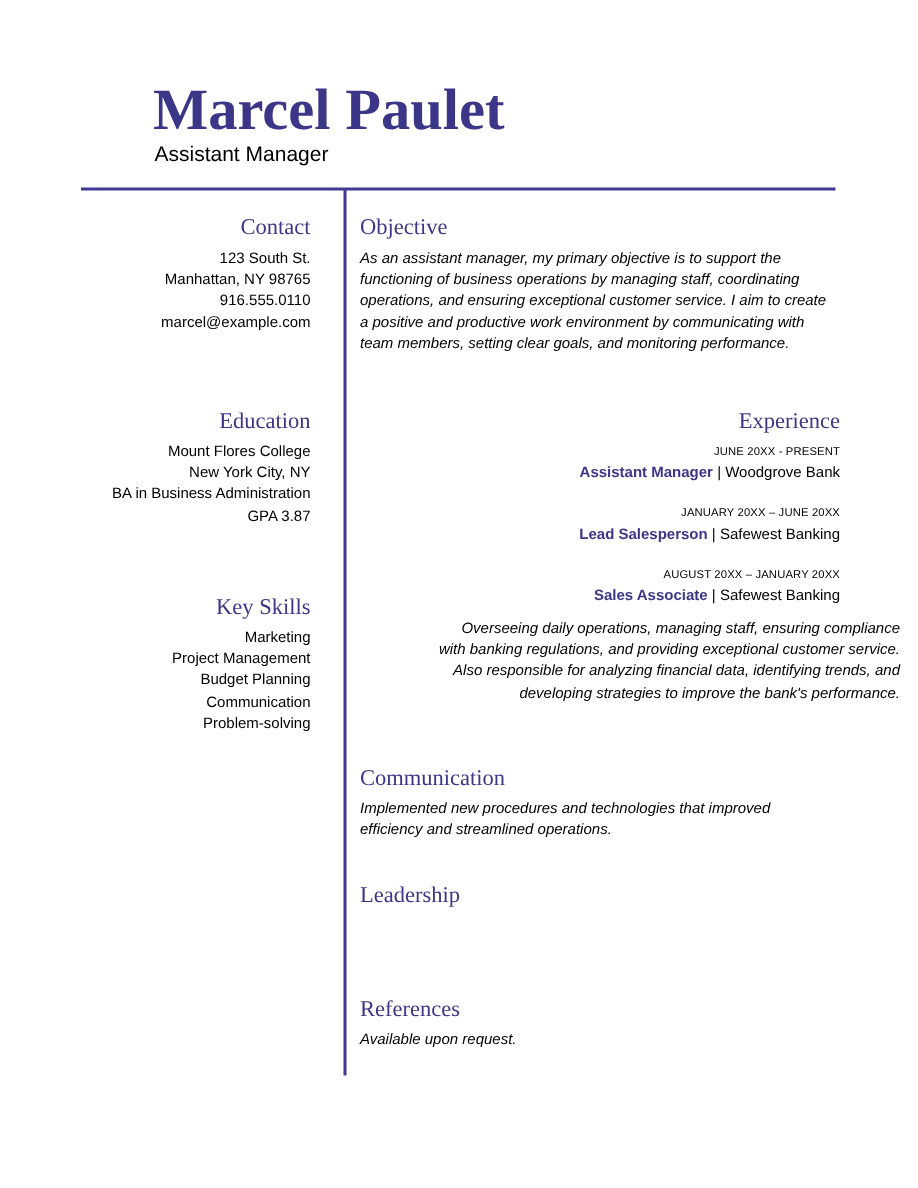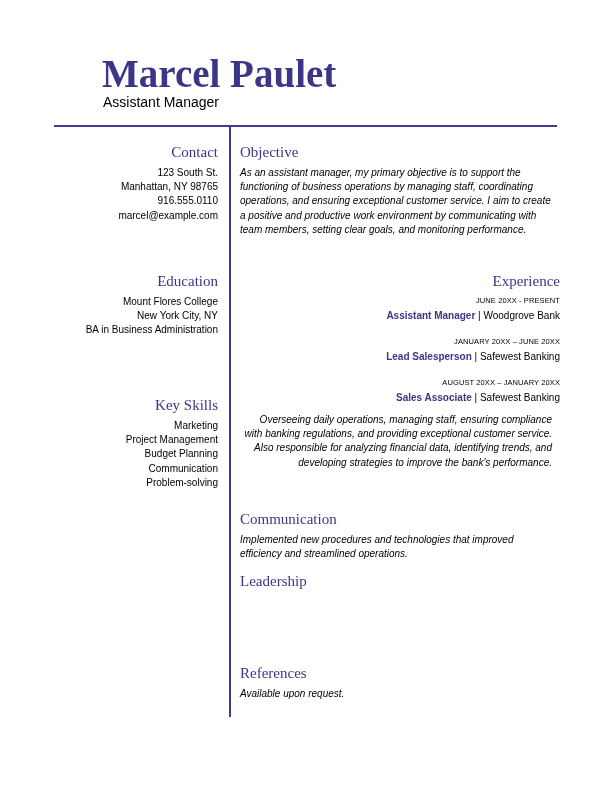--- a/index.html
+++ b/index.html
@@ -1,21 +1,21 @@
 <!DOCTYPE html>
 <html><head>
   <meta charset="utf-8">
   <style>
     html, body { margin: 0; padding: 0; background: #ffffff; }
     body { width: 612px; height: 792px; position: relative; overflow: hidden; font-family: "Liberation Sans", sans-serif; color: #000; }
     .name { position: absolute; left: 102px; top: 52px; font-family: "Liberation Serif", serif; font-size: 39px; color: #3b3688; line-height: 44px; letter-spacing: 0px; white-space: nowrap; font-weight: bold; }
     .title { position: absolute; left: 103px; top: 93px; font-size: 14px; color: #000; line-height: 18px; white-space: nowrap; }
     .hline { position: absolute; left: 54px; top: 125px; width: 503px; height: 2px; background: #3f3a93; }
     .vline { position: absolute; left: 229px; top: 126px; width: 2px; height: 591px; background: #3f3a93; }
-    .left { position: absolute; left: 40px; width: 178px; text-align: right; }
+    .left { position: absolute; left: 29px; width: 178px; text-align: right; }
     .right { position: absolute; left: 240px; width: 320px; }
     .h { font-family: "Liberation Serif", serif; font-size: 15px; color: #3b3688; line-height: 18px; white-space: nowrap; }
     .lt { font-size: 10px; line-height: 14.2px; white-space: nowrap; }
     .body { font-size: 10px; line-height: 14.2px; font-style: italic; }
     .date { font-size: 7.5px; line-height: 10px; letter-spacing: 0.1px; }
     .job { font-size: 10px; line-height: 14px; white-space: nowrap; }
     .job .role { color: #3b3688; font-weight: bold; }
   </style>
 </head>
 <body>
@@ -34,20 +34,21 @@
   <div class="lt">916.555.0110</div>
   <div class="lt">marcel@example.com</div>
 </div>
 
 <div class="left" style="top:272px;">
   <div class="h">Education</div>
   <div style="height:5px"></div>
   <div class="lt">Mount Flores College</div>
   <div class="lt">New York City, NY</div>
   <div class="lt">BA in Business Administration</div>
+  <div class="lt">GPA 3.87</div>
 </div>
 
 <div class="left" style="top:396px;">
   <div class="h">Key Skills</div>
   <div style="height:5px"></div>
   <div class="lt">Marketing</div>
   <div class="lt">Project Management</div>
   <div class="lt">Budget Planning</div>
   <div class="lt">Communication</div>
   <div class="lt">Problem-solving</div>
@@ -77,30 +78,30 @@
   </div>
   <div style="height:14px"></div>
 
   <div>
     <div class="date">AUGUST 20XX – JANUARY 20XX</div>
     <div style="height:3px"></div>
     <div class="job"><span class="role">Sales Associate</span><span> | </span><span>Safewest Banking</span></div>
   </div>
   <div style="height:8px"></div>
 
-  <div class="body" style="width:312px;">Overseeing daily operations, managing staff, ensuring compliance with banking regulations, and providing exceptional customer service. Also responsible for analyzing financial data, identifying trends, and developing strategies to improve the bank's performance.</div>
+  <div class="body" style="width:312px;margin-left:48px;">Overseeing daily operations, managing staff, ensuring compliance with banking regulations, and providing exceptional customer service. Also responsible for analyzing financial data, identifying trends, and developing strategies to improve the bank's performance.</div>
 </div>
 
 <div class="right" style="top:510px;">
   <div class="h">Communication</div>
   <div style="height:5px"></div>
   <div class="body" style="width:290px;">Implemented new procedures and technologies that improved efficiency and streamlined operations.</div>
 </div>
 
-<div class="right" style="top:572px;">
+<div class="right" style="top:588px;">
   <div class="h">Leadership</div>
   <div style="height:5px"></div>
 </div>
 
 <div class="right" style="top:664px;">
   <div class="h">References</div>
   <div style="height:5px"></div>
   <div class="body">Available upon request.</div>
 </div>
 

